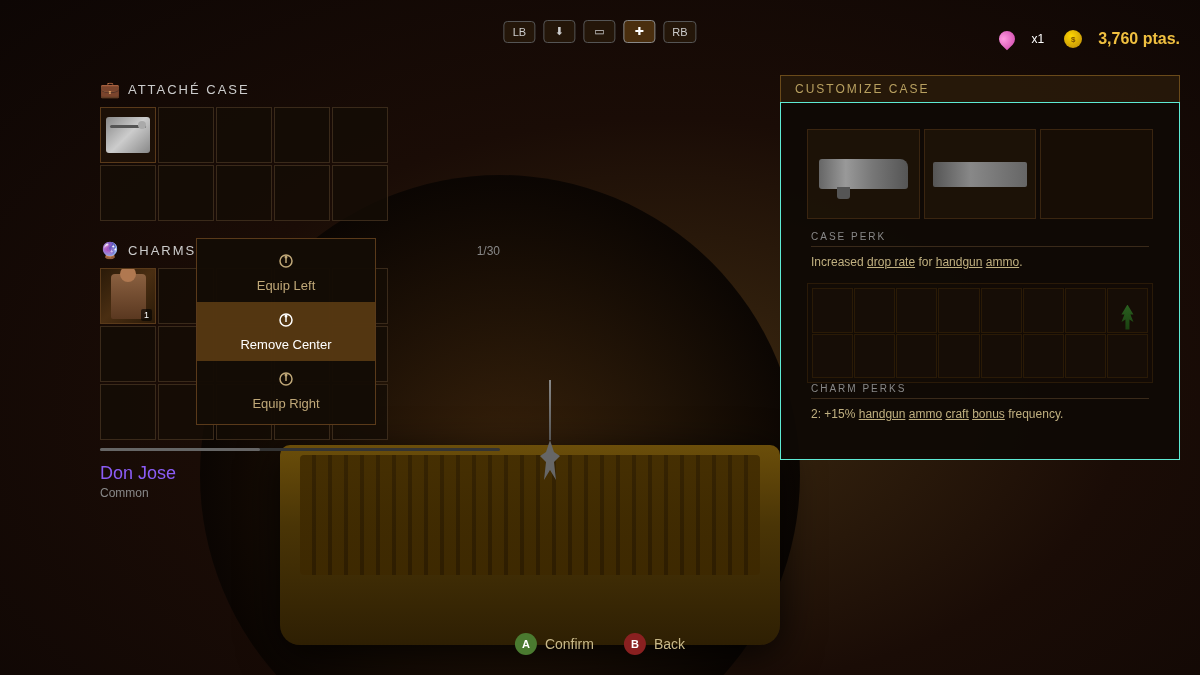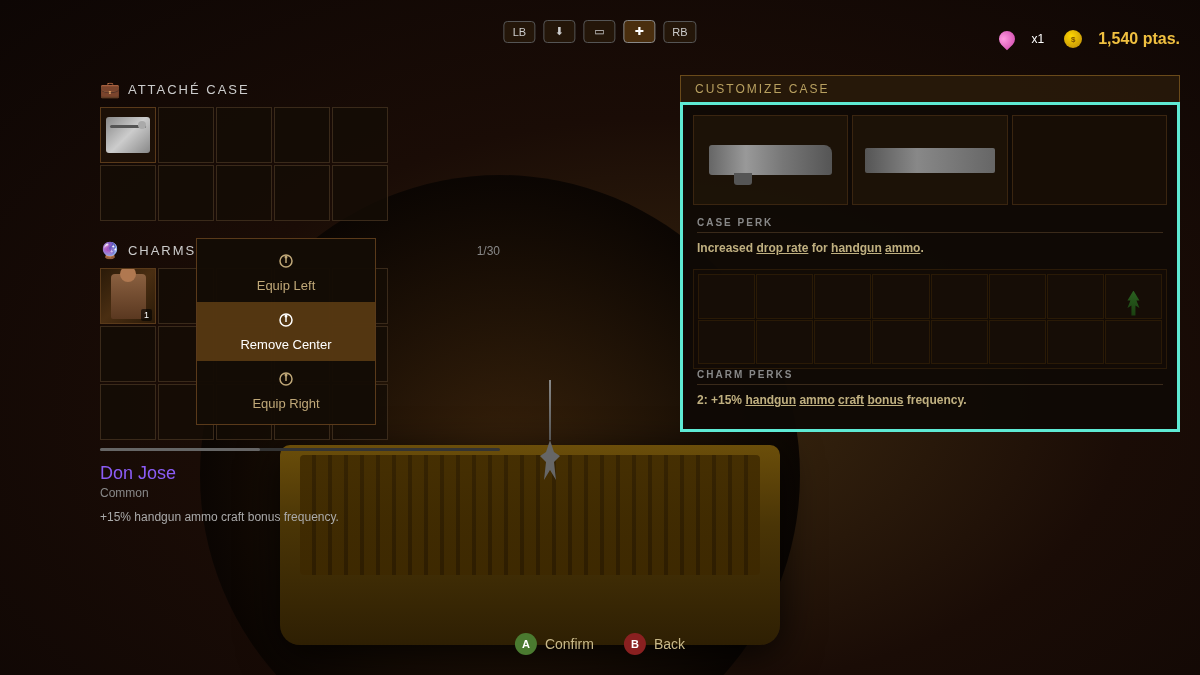--- a/index.html
+++ b/index.html
@@ -362,38 +362,37 @@
       display: flex;
       align-items: center;
       justify-content: center;
     }
 
     
     .right-panel {
       position: absolute;
       top: 75px;
       right: 20px;
-      width: 500px;
+      width: 400px;
       z-index: 5;
     }
     .customize-header {
       background: rgba(40,25,10,0.9);
       border: 1px solid #6a4a1a;
       padding: 6px 14px;
       color: #b8a060;
       font-size: 12px;
       letter-spacing: 2px;
       text-transform: uppercase;
       border-bottom: none;
     }
     .customize-body {
       background: rgba(15,10,5,0.95);
-      border: 3px solid #5eead4;
-      padding: 10px;
-      font-weight: bold;
+      border: 1px solid #5eead4;
+      padding: 26px;
     }
 
     
     .case-preview {
       display: grid;
       grid-template-columns: 1fr 1fr 1fr;
       gap: 4px;
       margin-bottom: 12px;
     }
     .preview-slot {
@@ -591,21 +590,21 @@
   </div>
   <div class="nav-btn">
     <span>RB</span>
   </div>
 </div>
 
 <div class="currency">
   <div class="currency-gem"></div>
   <span class="currency-x1">x1</span>
   <div class="currency-coin">$</div>
-  <span class="currency-amount">1,540 ptas.</span>
+  <span class="currency-amount">3,760 ptas.</span>
 </div>
 
 <div class="left-panel">
 
   <div class="section-header">
     <span class="section-icon">💼</span>
     <span class="section-title">ATTACHÉ CASE</span>
   </div>
 
   <div class="case-grid">
@@ -654,21 +653,20 @@
       <div class="charm-cell"></div>
       <div class="charm-cell"></div>
     </div>
 
     <div class="charm-info">
       <div class="charm-scrollbar-track">
         <div class="charm-scrollbar-thumb"></div>
       </div>
       <div class="charm-name">Don Jose</div>
       <div class="charm-rarity">Common</div>
-      <div class="charm-description">+15% handgun ammo craft bonus frequency.</div>
     </div>
   </div>
 </div>
 
 <div class="context-menu">
   <div class="context-item">
     <div class="context-item-icon">
       <svg width="16" height="16" viewBox="0 0 16 16">
           <circle cx="8" cy="8" r="6" fill="none" stroke="#c0a878" stroke-width="1.5"></circle>
           <line x1="8" y1="4" x2="8" y2="10" stroke="#c0a878" stroke-width="1.5"></line>

